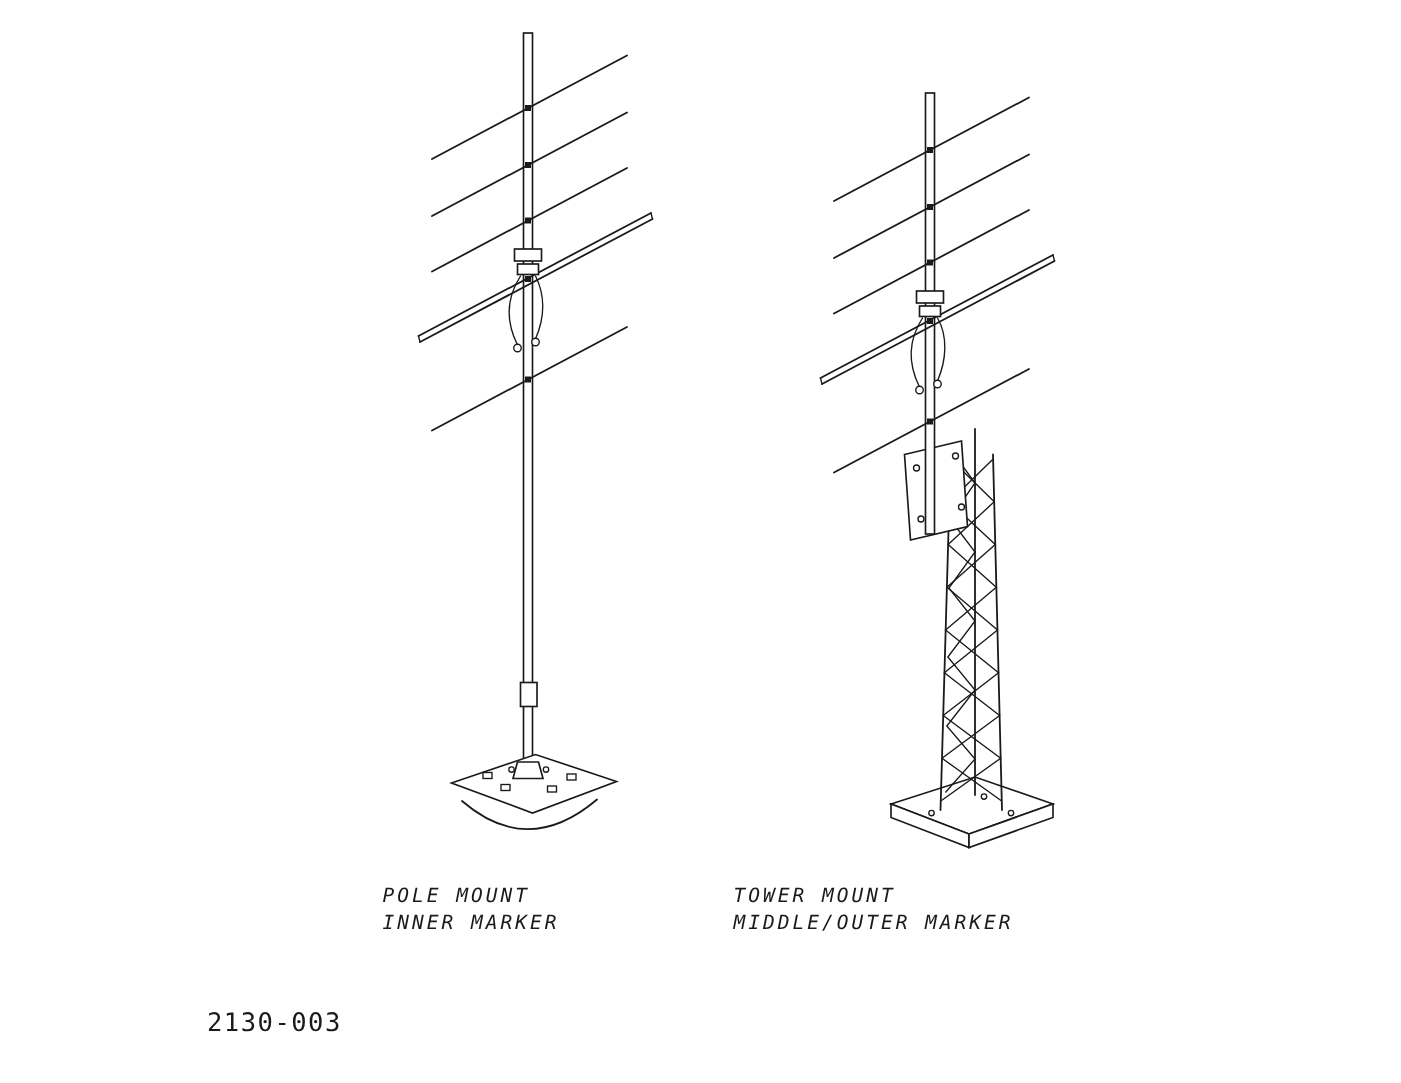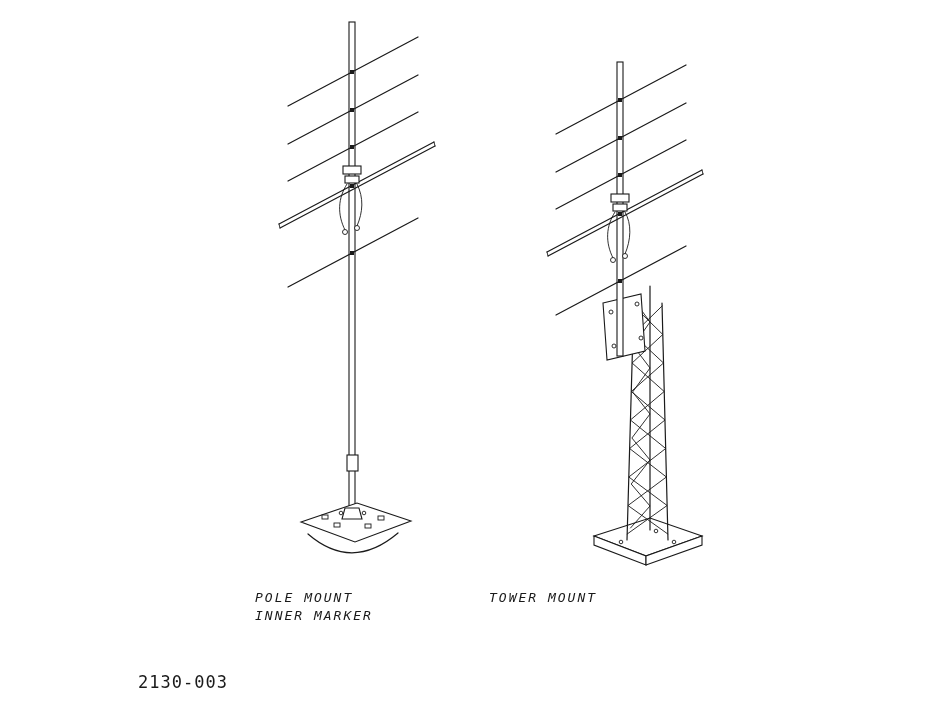--- a/index.html
+++ b/index.html
@@ -159,15 +159,16 @@
         <path class="thin" d="M625,212 C632,224 631,240 625,254"></path>
         <circle class="hole" cx="625" cy="256" r="2.5"></circle>
       </g>
     </g>
   </svg>
 
   <div class="caption" style="left:255px;top:589px;width:200px;">POLE MOUNT</div>
   <div class="caption" style="left:489px;top:589px;width:250px;">TOWER MOUNT</div>
 
   <div class="caption" style="left:255px;top:607px;width:200px;">INNER MARKER</div>
+  <div class="caption" style="left:489px;top:607px;width:250px;">MIDDLE/OUTER MARKER</div>
 
   <div class="fignum" style="left:138px;top:672px;">2130-003</div>
 </div>
 
 </body></html>

